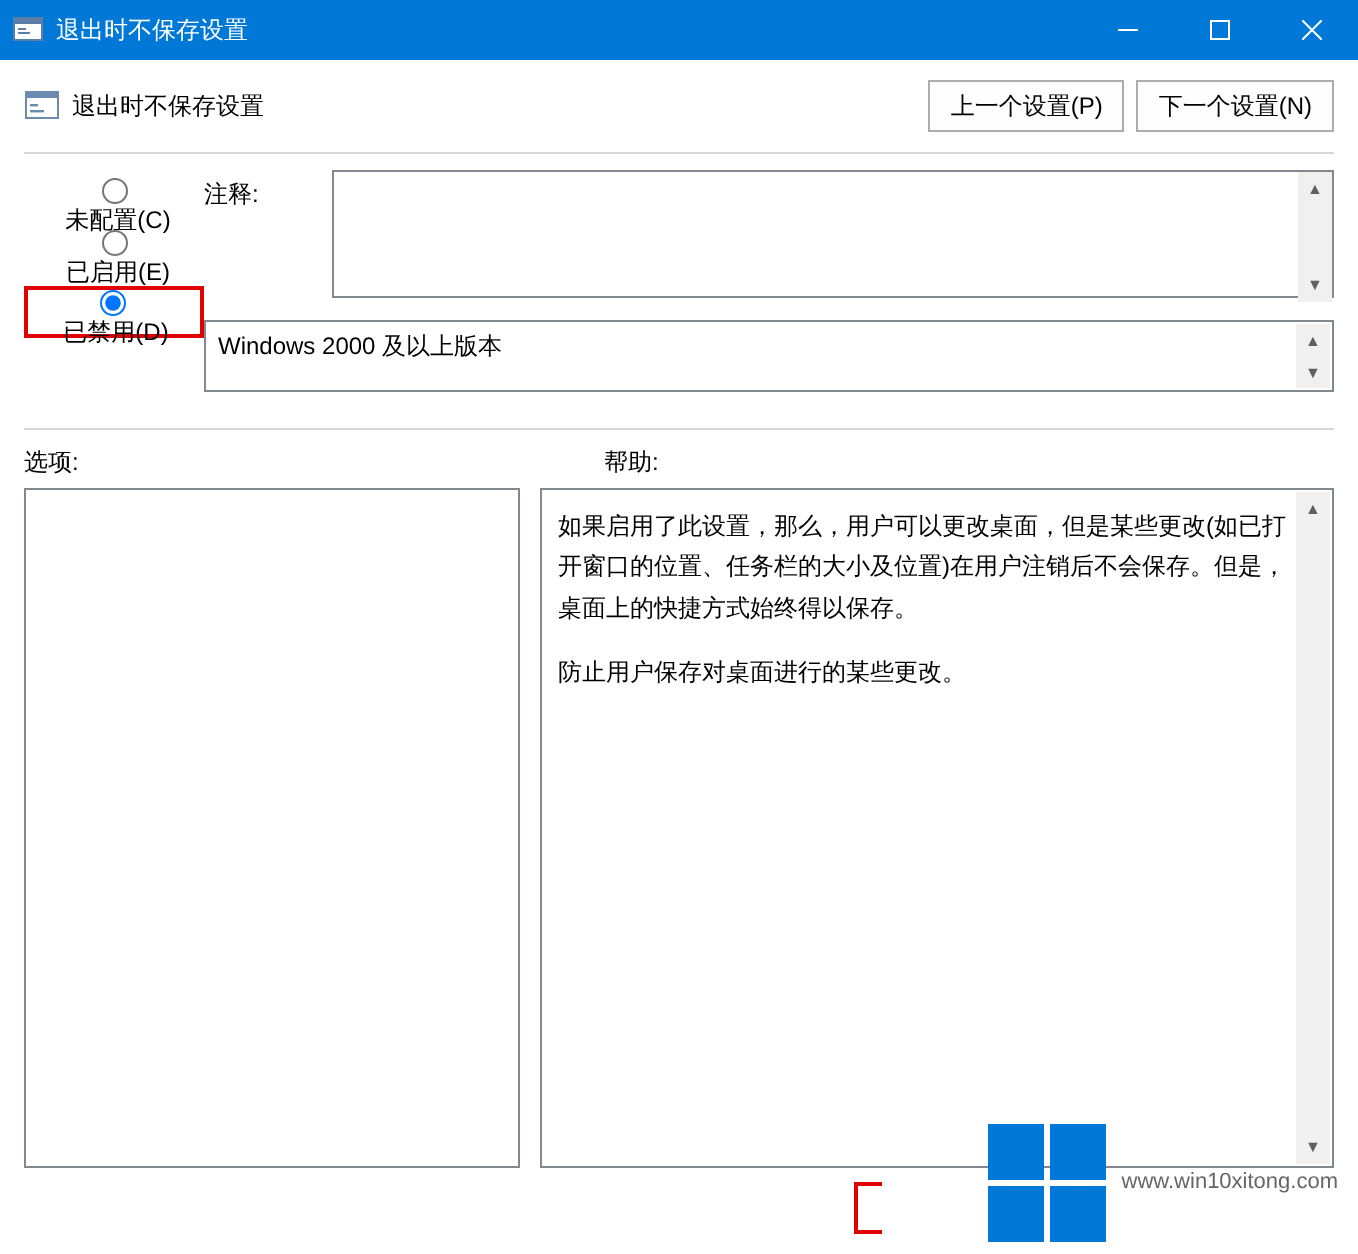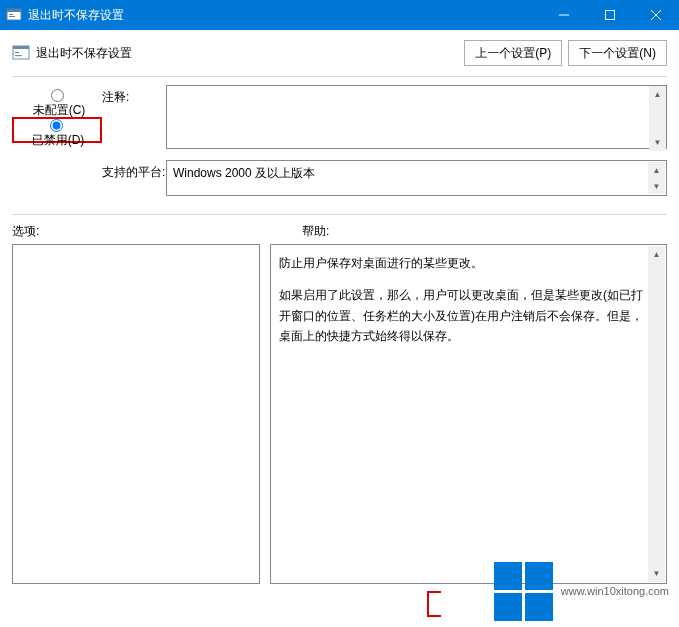--- a/index.html
+++ b/index.html
@@ -250,39 +250,42 @@
 </div>
 
 <hr class="divider">
 
 <div class="mid">
   <div class="radios">
     <div class="radio-row">
       <input type="radio" name="state" style="">
       <label>未配置(C)</label>
     </div>
+    <div class="radio-row">
+      <input type="radio" name="state" style="">
+      <label>已启用(E)</label>
+    </div>
     <div class="radio-row highlight">
       <input type="radio" name="state" checked="" style="">
       <label>已禁用(D)</label>
     </div>
   </div>
 
   <div class="mid-right">
     <div class="field-row">
       <div class="field-label">注释:</div>
       <div style="flex:1; position:relative;">
         <textarea class="comment-box" style="width: 100%;"></textarea>
         <div class="faux-scroll">
           <div class="arrow">▲</div>
           <div class="arrow">▼</div>
         </div>
       </div>
     </div>
     <div class="field-row">
-      <div class="field-label">支持的平台:</div>
       <div class="platform-box">
         <span>Windows 2000 及以上版本</span>
         <div class="faux-scroll">
           <div class="arrow">▲</div>
           <div class="arrow">▼</div>
         </div>
       </div>
     </div>
   </div>
 </div>
@@ -290,22 +293,22 @@
 <hr class="divider2">
 
 <div class="labels-row">
   <div class="options-label">选项:</div>
   <div class="help-label">帮助:</div>
 </div>
 
 <div class="lower">
   <div class="options-box"></div>
   <div class="help-box">
+    <p>如果启用了此设置，那么，用户可以更改桌面，但是某些更改(如已打开窗口的位置、任务栏的大小及位置)在用户注销后不会保存。但是，桌面上的快捷方式始终得以保存。</p>
     <p>防止用户保存对桌面进行的某些更改。</p>
-    <p>如果启用了此设置，那么，用户可以更改桌面，但是某些更改(如已打开窗口的位置、任务栏的大小及位置)在用户注销后不会保存。但是，桌面上的快捷方式始终得以保存。</p>
     <div class="faux-scroll">
       <div class="arrow">▲</div>
       <div class="arrow">▼</div>
     </div>
   </div>
 </div>
 
 <div class="partial-red"></div>
 
 <div class="watermark">

